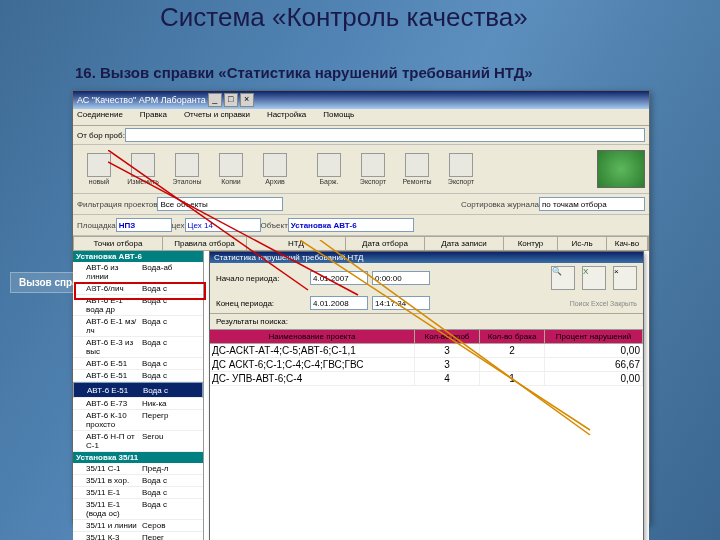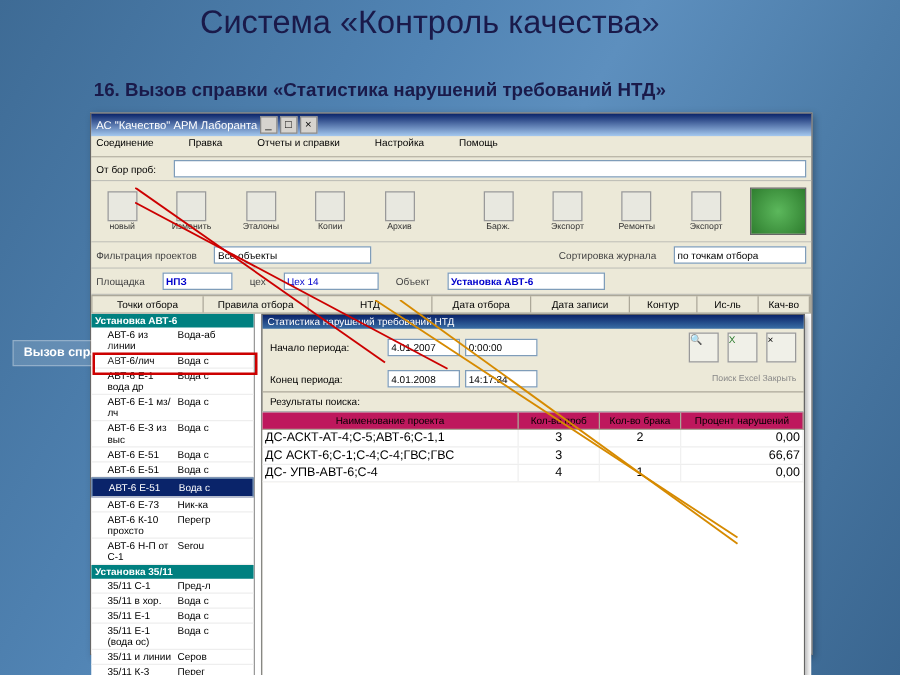--- a/index.html
+++ b/index.html
@@ -3,22 +3,22 @@
 <meta charset="utf-8">
 <style>
 html,body{margin:0;padding:0;width:720px;height:540px;font-family:Verdana,Arial,sans-serif;background:#4a7aa8;overflow:hidden}
 .slide{position:relative;width:720px;height:540px;background:linear-gradient(120deg,#3e6b95 0%,#5184b4 35%,#5d8fbe 50%,#4d7da9 70%,#3a6690 100%)}
 .title{position:absolute;left:160px;top:2px;font-size:26px;color:#1a1a4a;font-weight:400}
 .subtitle{position:absolute;left:190px;top:36px;font-size:18px;color:#1a1a4a}
 .caption{position:absolute;left:75px;top:64px;font-size:15px;font-weight:bold;color:#1a1a4a}
 .shot{position:absolute;left:72px;top:90px;width:576px;height:432px;background:#d6d3ce;border:1px solid #666;box-shadow:2px 2px 6px rgba(0,0,0,.3);font-size:8px;color:#000}
 .tbar{height:16px;background:linear-gradient(#0a246a,#a6caf0);color:#fff;padding:1px 4px;font-size:9px;display:flex;align-items:center}
 .tbar .x{margin-left:auto;width:12px;height:12px;background:#d6d3ce;border:1px solid #888;color:#000;text-align:center;line-height:10px;margin-left:2px}
-.menu{height:14px;background:#ece9d8;border-bottom:1px solid #aca899;padding:1px 4px;font-size:8px;display:flex;gap:28px}
-.row{display:flex;align-items:center;padding:2px 4px;gap:14px;border-bottom:1px solid #c0c0b8;background:#ece9d8}
+.menu{height:14px;background:#ece9d8;border-bottom:1px solid #aca899;padding:1px 4px;font-size:8px;display:flex;gap:17px}
+.row{display:flex;align-items:center;padding:2px 4px;gap:0;border-bottom:1px solid #c0c0b8;background:#ece9d8}
 .btnrow{height:44px}
 .tbtn{display:flex;flex-direction:column;align-items:center;width:44px;font-size:7px;color:#333}
 .tbtn .ico{width:22px;height:22px;background:#e8e8e0;border:1px solid #999;margin-bottom:1px}
 .logo{margin-left:auto;width:46px;height:36px;background:radial-gradient(circle,#5cb85c,#2e7d2e);border:1px solid #666}
 .frow{height:16px;font-size:8px}
 .frow label{color:#444}
 .sel{background:#fff;border:1px solid #7f9db9;padding:0 2px;font-size:8px;height:12px;display:inline-flex;align-items:center}
 .hdr{display:flex;background:#ece9d8;border:1px solid #aca899;font-size:8px}
 .hdr div{border-right:1px solid #aca899;padding:2px 4px;text-align:center}
 .body{display:flex;height:320px}

